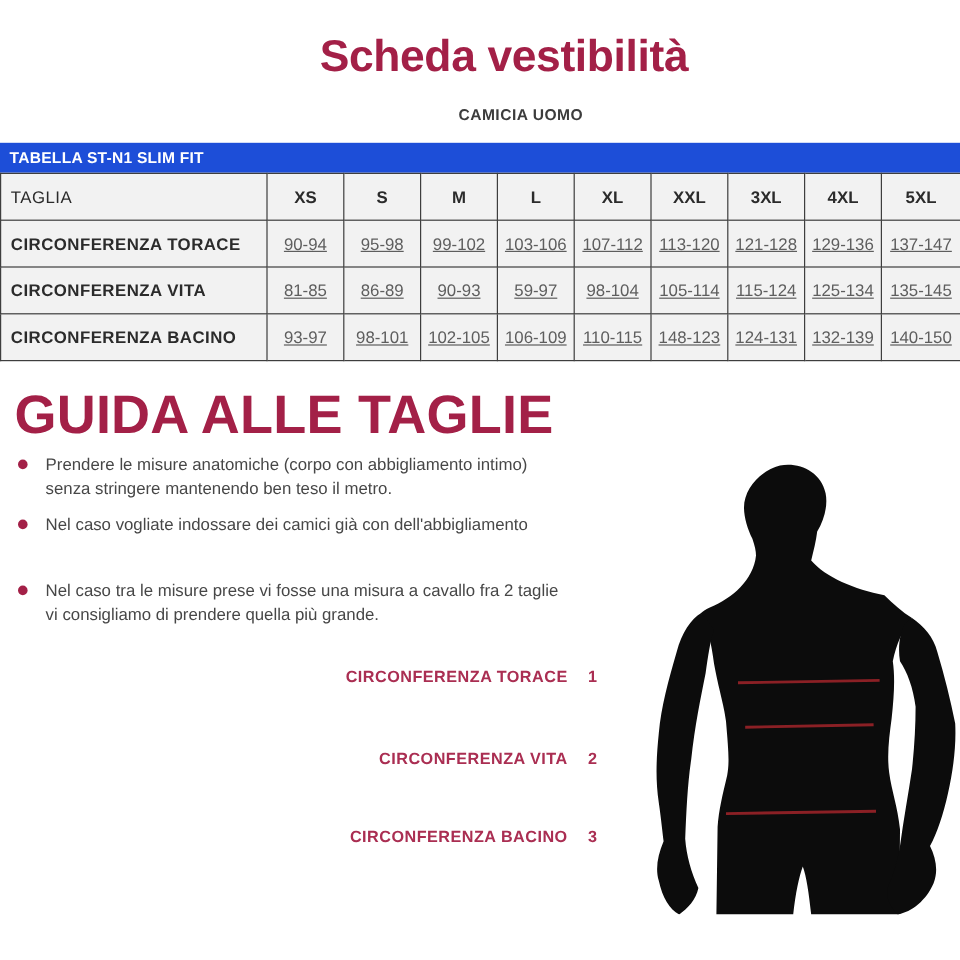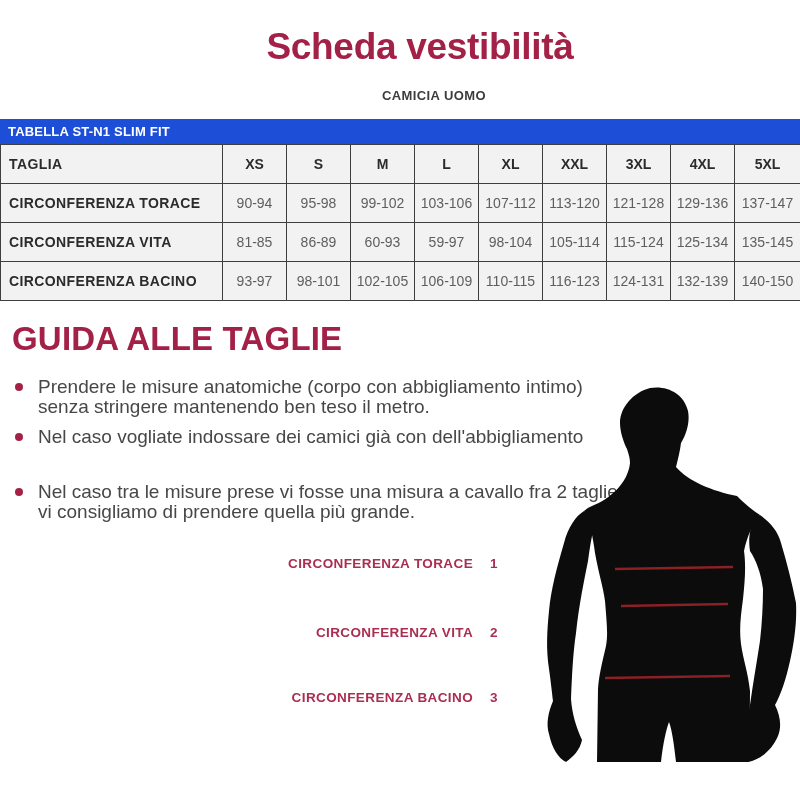--- a/index.html
+++ b/index.html
@@ -22,34 +22,34 @@
   }
   .bar .bar-left  { position:absolute; left:8px;  top:0; line-height:25px; }
   .bar .bar-right { position:absolute; left:228px; top:0; line-height:25px; }
   table.sizes {
     position:absolute; top:144px; left:0; width:800px;
     border-collapse:collapse; table-layout:fixed; background:#f2f2f2;
   }
   table.sizes th, table.sizes td {
     border:1px solid #3e3e3e; font-size:14px; height:38px; padding:0;
   }
-  .corner    { text-align:left; padding-left:8px !important; font-weight:bold; color:#2b2b2b; letter-spacing:0.4px; }
+  .corner    { text-align:left; padding-left:8px !important; font-weight:normal; color:#2b2b2b; letter-spacing:0.4px; }
   .sizehead  { text-align:center; font-weight:bold; color:#2b2b2b; }
   .rowlabel  { text-align:left; padding-left:8px !important; font-weight:bold; color:#2b2b2b; letter-spacing:0.4px; }
-  .val       { text-align:center; color:#5e5e5e; font-weight:normal; }
+  .val       { text-align:center; color:#5e5e5e; font-weight:normal;text-decoration:underline; }
   .guide-heading {
     position:absolute; top:320px; left:12px;
-    font-size:33px; font-weight:bold; color:#a32047; letter-spacing:0.2px;
+    font-size:45px; font-weight:bold; color:#a32047; letter-spacing:0.2px;
   }
   .bullet { position:absolute; left:15px; display:flex; }
   .bullet .dot {
     width:8px; height:8px; border-radius:50%; background:#a32047;
     margin-top:6px; flex:none;
   }
-  .bullet .btext { margin-left:15px; font-size:19px; color:#474747; line-height:20px; }
+  .bullet .btext { margin-left:15px; font-size:14px; color:#474747; line-height:20px; }
   .bullet .btext span { display:block; white-space:nowrap; }
   #bullet-1 { top:377px; }
   #bullet-2 { top:427px; }
   #bullet-3 { top:482px; }
   .measure-row {
     position:absolute; left:0; width:498px; display:flex;
     justify-content:flex-end; align-items:baseline;
     color:#aa2e52; font-weight:bold; font-size:13.5px; letter-spacing:0.4px;
     line-height:16px;
   }
@@ -106,36 +106,36 @@
       <td class="val">107-112</td>
       <td class="val">113-120</td>
       <td class="val">121-128</td>
       <td class="val">129-136</td>
       <td class="val">137-147</td>
     </tr>
     <tr>
       <td class="rowlabel">CIRCONFERENZA VITA</td>
       <td class="val">81-85</td>
       <td class="val">86-89</td>
-      <td class="val">60-93</td>
+      <td class="val">90-93</td>
       <td class="val">59-97</td>
       <td class="val">98-104</td>
       <td class="val">105-114</td>
       <td class="val">115-124</td>
       <td class="val">125-134</td>
       <td class="val">135-145</td>
     </tr>
     <tr>
       <td class="rowlabel">CIRCONFERENZA BACINO</td>
       <td class="val">93-97</td>
       <td class="val">98-101</td>
       <td class="val">102-105</td>
       <td class="val">106-109</td>
       <td class="val">110-115</td>
-      <td class="val">116-123</td>
+      <td class="val">148-123</td>
       <td class="val">124-131</td>
       <td class="val">132-139</td>
       <td class="val">140-150</td>
     </tr>
   </tbody>
     </table>
 
   <div class="guide-heading">GUIDA ALLE TAGLIE</div>
 
   <div class="bullet" id="bullet-1">

